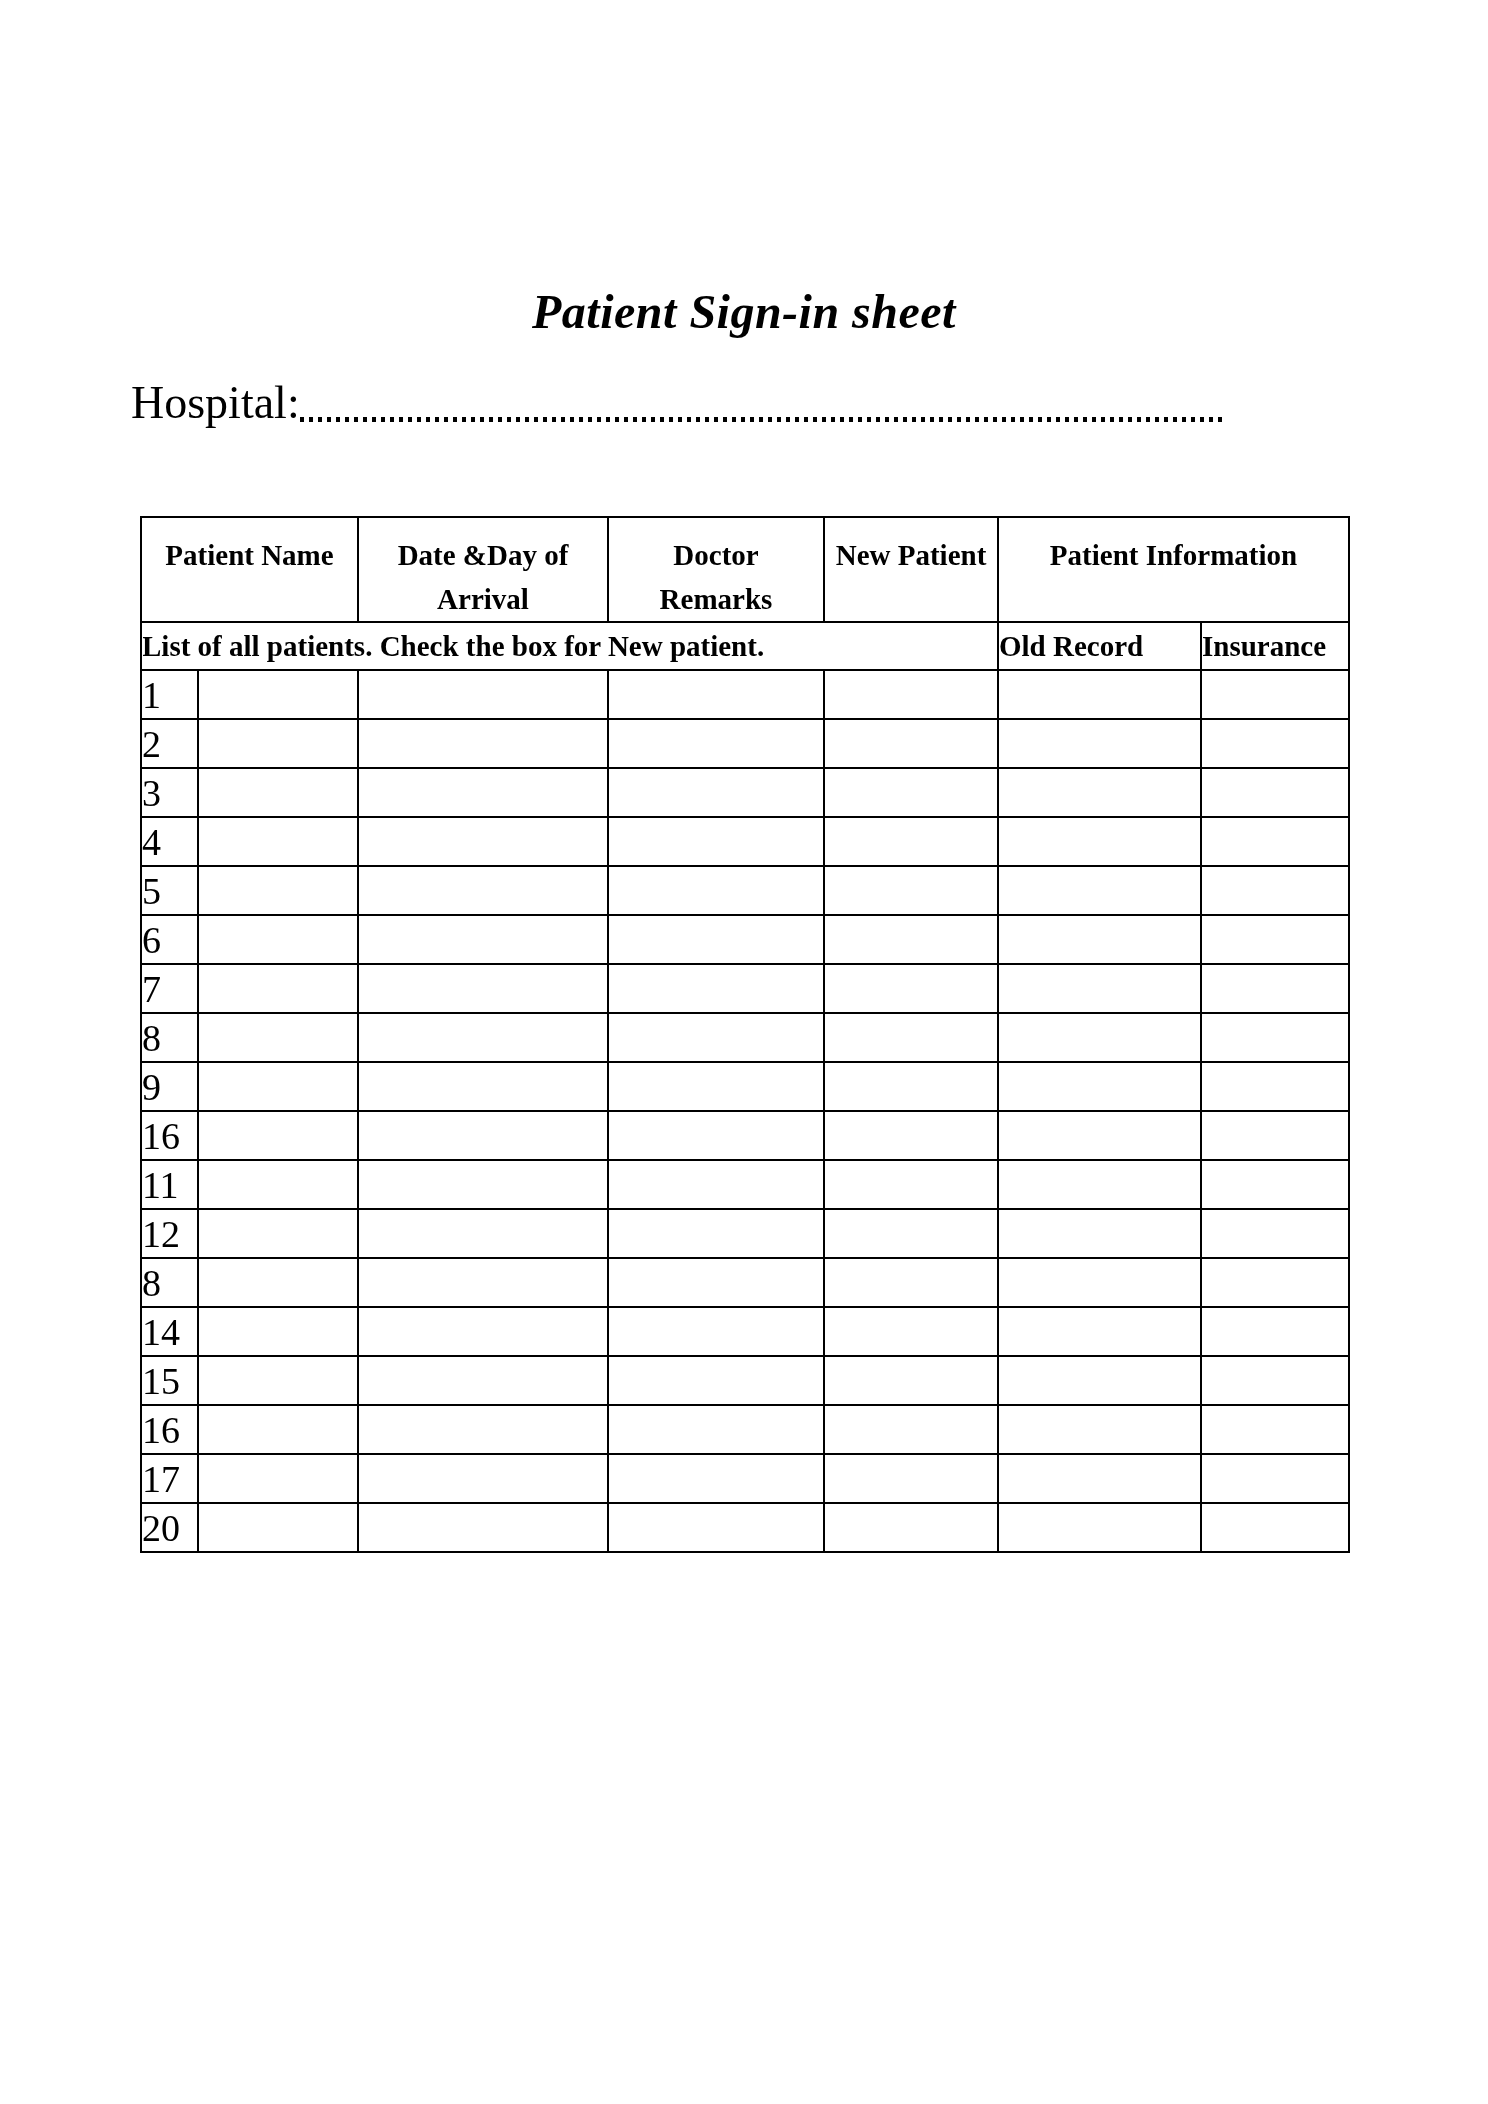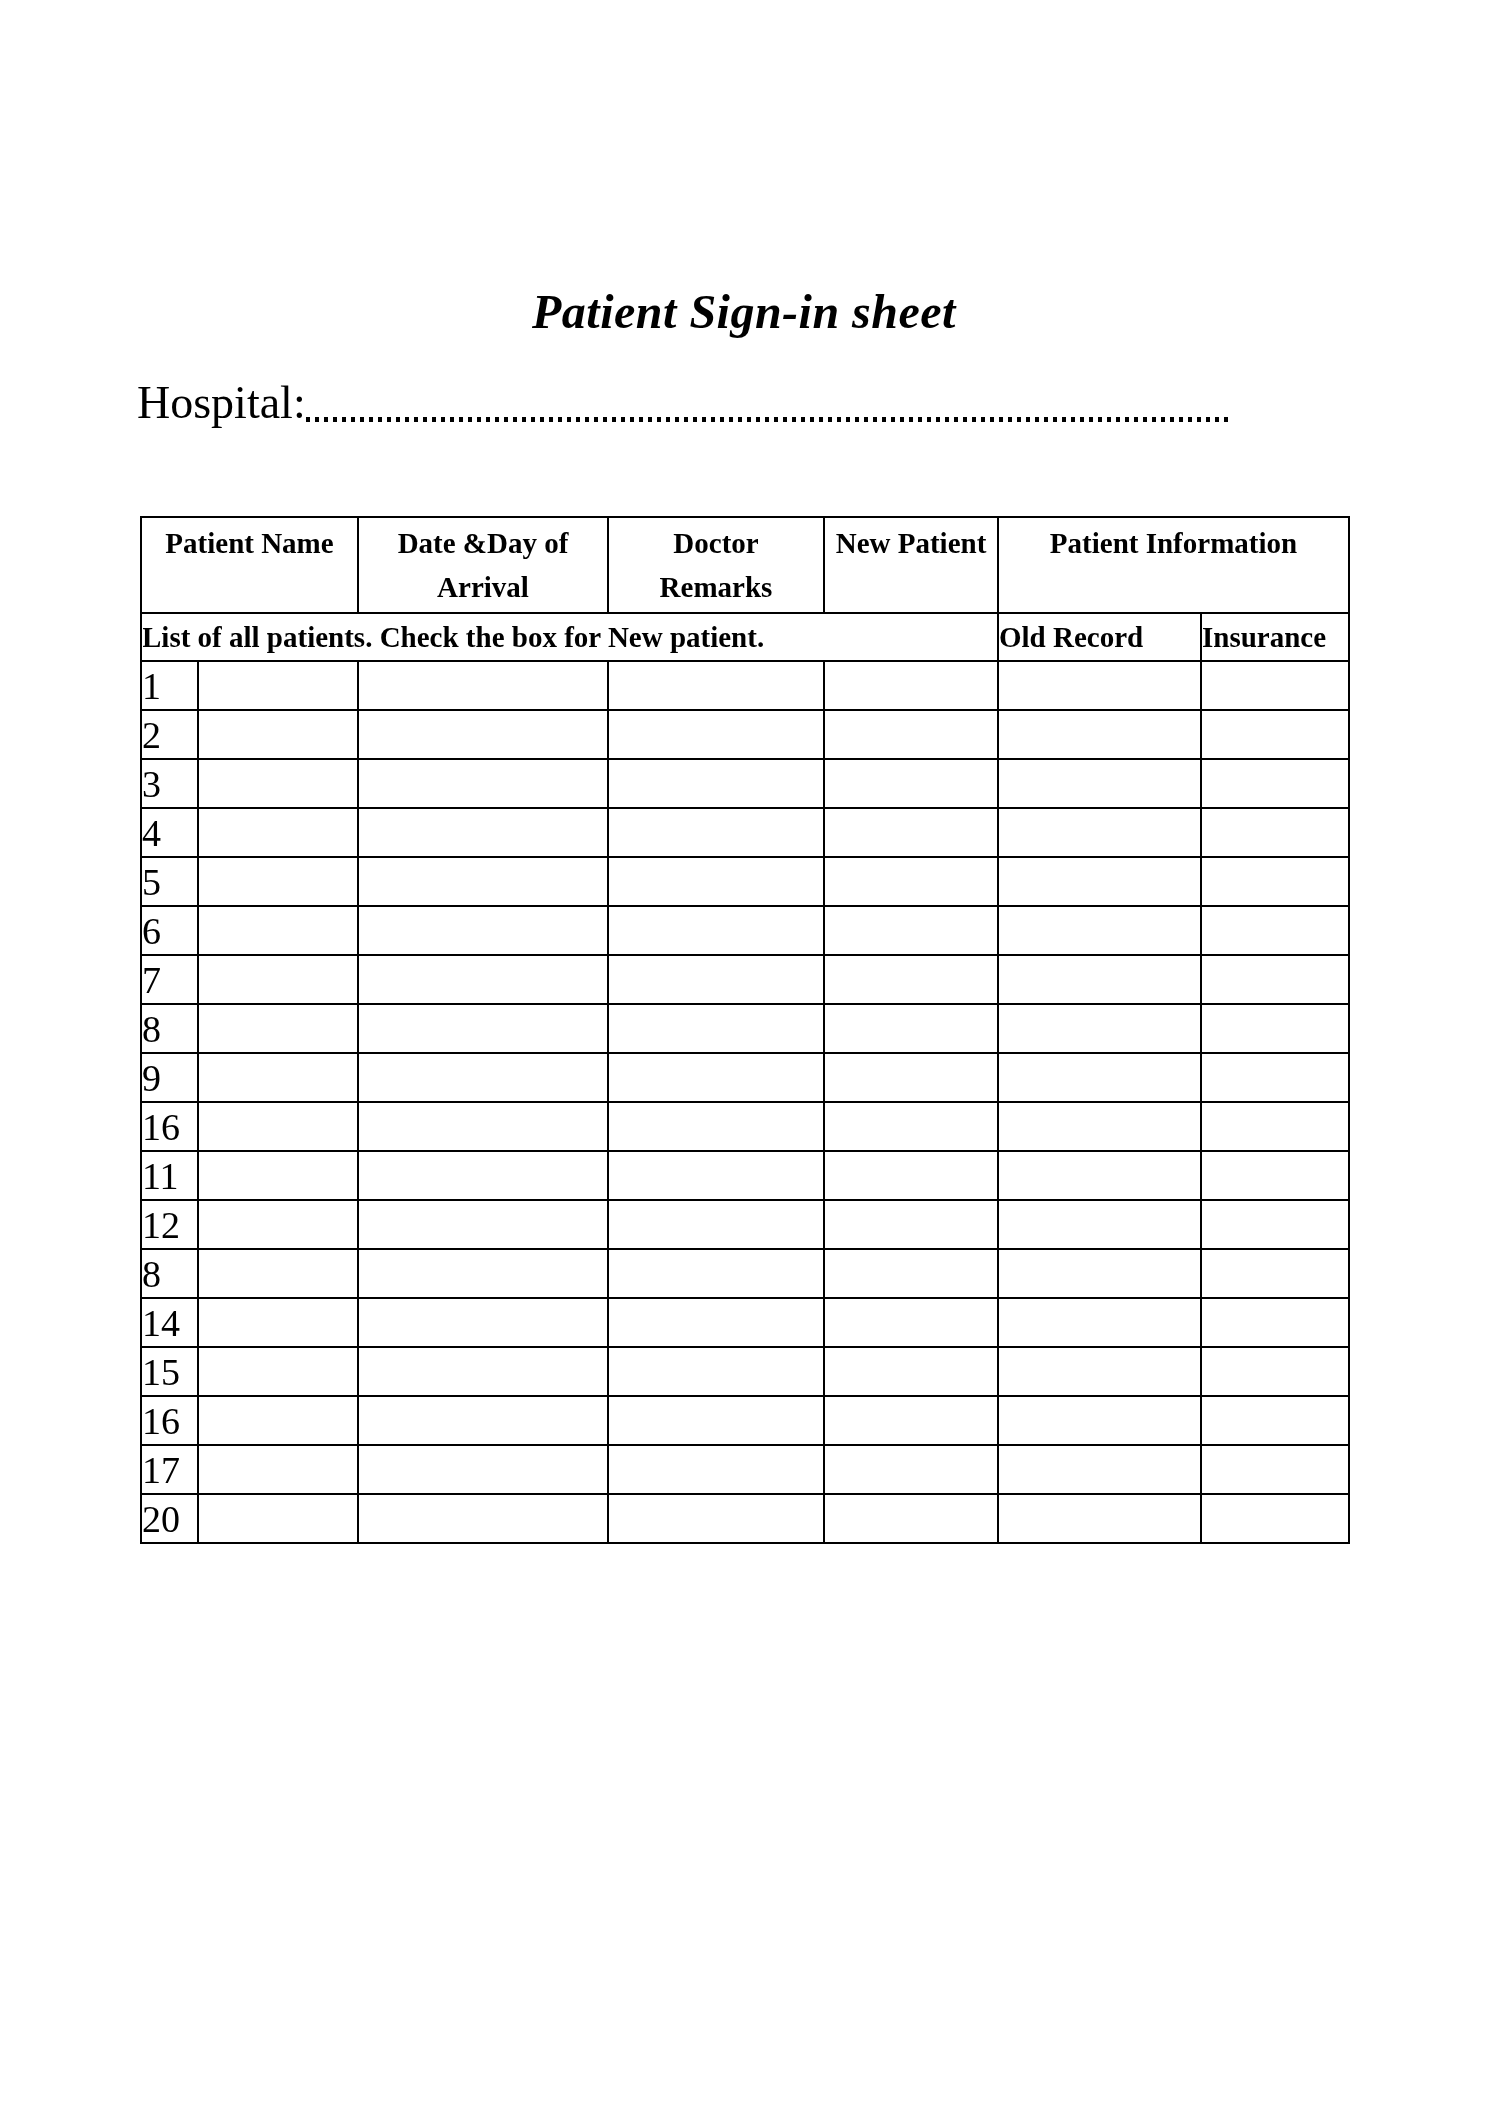--- a/index.html
+++ b/index.html
@@ -24,21 +24,21 @@
     margin: 0;
     text-align: center;
     font-size: 48px;
     font-weight: bold;
     line-height: 58px;
     letter-spacing: 0.5px;
     font-style: italic;
   }
   .hospital-line {
     position: absolute;
-    left: 137px;
+    left: 131px;
     top: 376px;
     width: 1091px;
     display: flex;
     align-items: stretch;
   }
   .hospital-label {
     font-size: 46px;
     font-weight: normal;
     line-height: 54px;
     white-space: nowrap;
@@ -64,21 +64,21 @@
     overflow: hidden;
   }
   tr.header-main {
     height: 96px;
   }
   tr.header-main th {
     vertical-align: top;
     text-align: center;
     font-weight: bold;
     font-size: 29px;
-    padding-top: 3px;
+    padding-top: 15px;
   }
   tr.header-main .hline {
     line-height: 44px;
     font-weight: bold;
   }
   tr.header-sub {
     height: 48px;
   }
   tr.header-sub td {
     vertical-align: middle;

